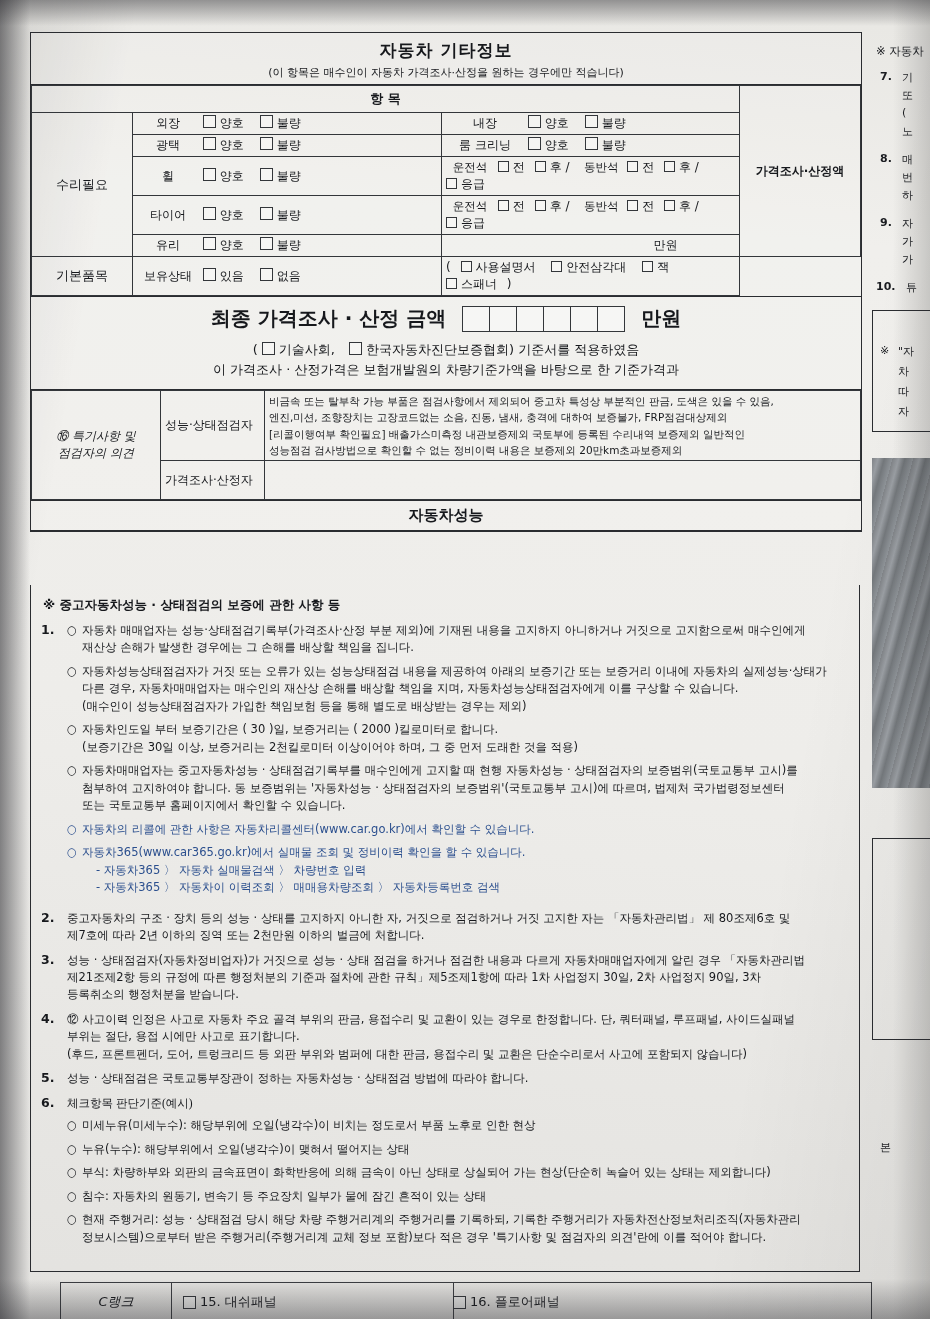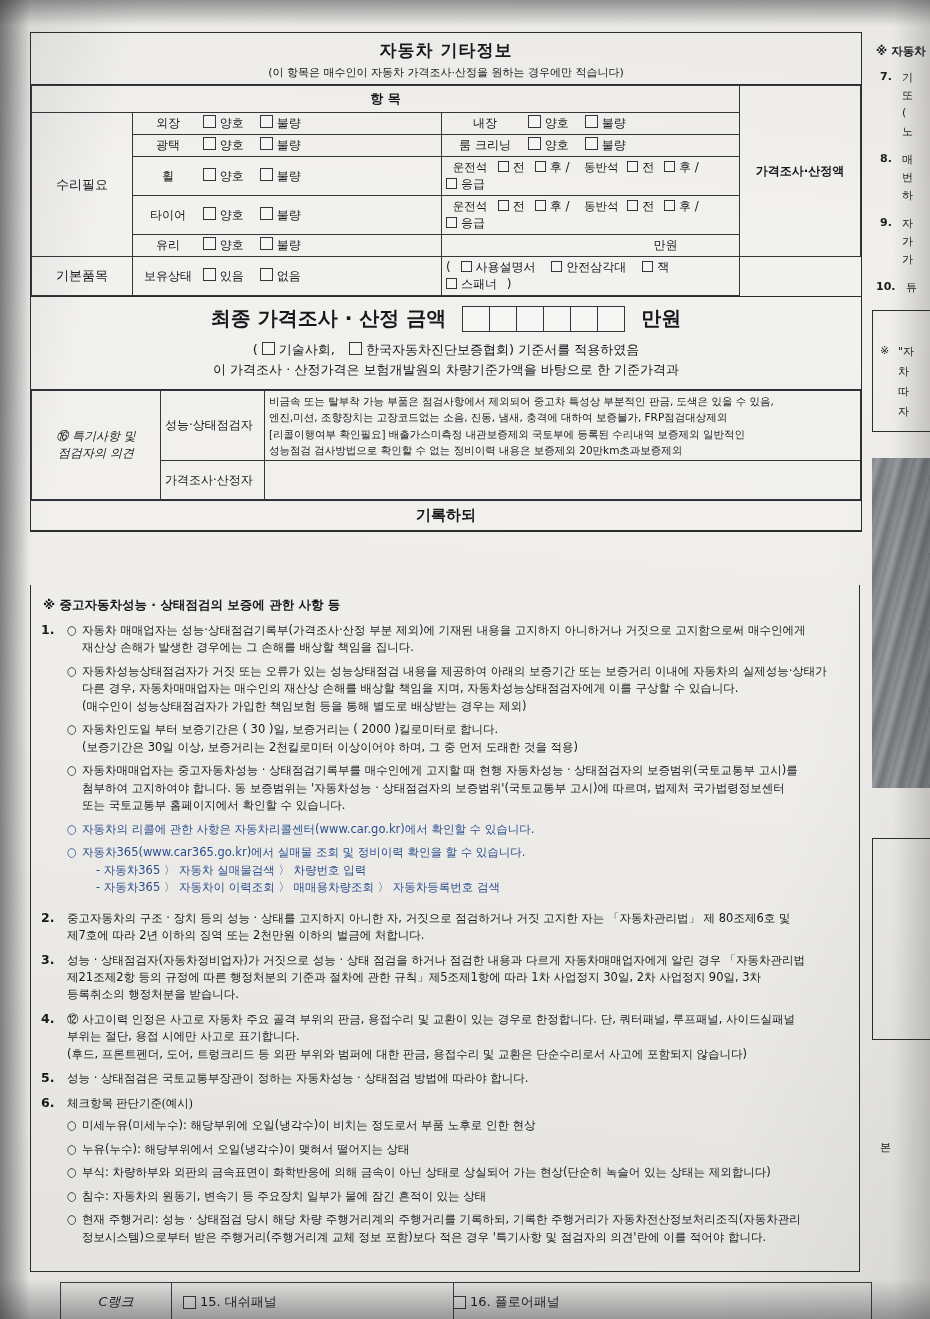--- a/index.html
+++ b/index.html
@@ -190,21 +190,21 @@
     position: absolute; left: 380px; top: 0; width: 330px; height: 38px;
     display: flex; align-items: center; padding-left: 12px;
   }
 
   
   .rtext {
     position: absolute;
     font-size: 11px;
     color: #1a1c20;
   }
-  .r-title { left: 876px; top: 44px; font-size: 11.5px; font-weight: bold; }
+  .r-title { left: 876px; top: 44px; font-size: 11.5px; font-weight: normal; }
   .r-box {
     position: absolute; left: 872px; top: 310px; width: 58px; height: 120px;
     border: 1.3px solid #2a2c30; border-right: none;
   }
   .r-box2 {
     position: absolute; left: 872px; top: 838px; width: 58px; height: 200px;
     border: 1.3px solid #2a2c30; border-right: none;
   }
 </style>
 </head>
@@ -386,21 +386,21 @@
           <div>성능점검 검사방법으로 확인할 수 없는 정비이력 내용은 보증제외  20만km초과보증제외</div>
         </td>
       </tr>
       <tr>
         <td class="remark-sub" style="height:34px;">가격조사·산정자</td>
         <td></td>
       </tr>
     </tbody>
       </table>
 
-    <div class="notice-bar ko">기록하되</div>
+    <div class="notice-bar ko">자동차성능</div>
   </div>
 
   <div class="notes ko">
     <div class="notes-head">※ 중고자동차성능 · 상태점검의 보증에 관한 사항 등</div>
 
     <div class="item">
       <div class="num">1.</div>
       <div class="body">
         <div class="bullet">
           <div class="o">○</div>

